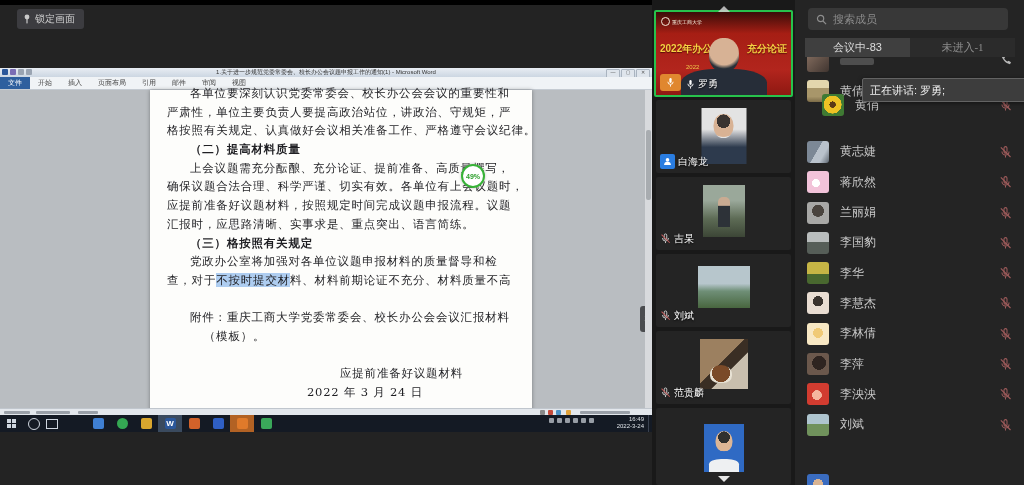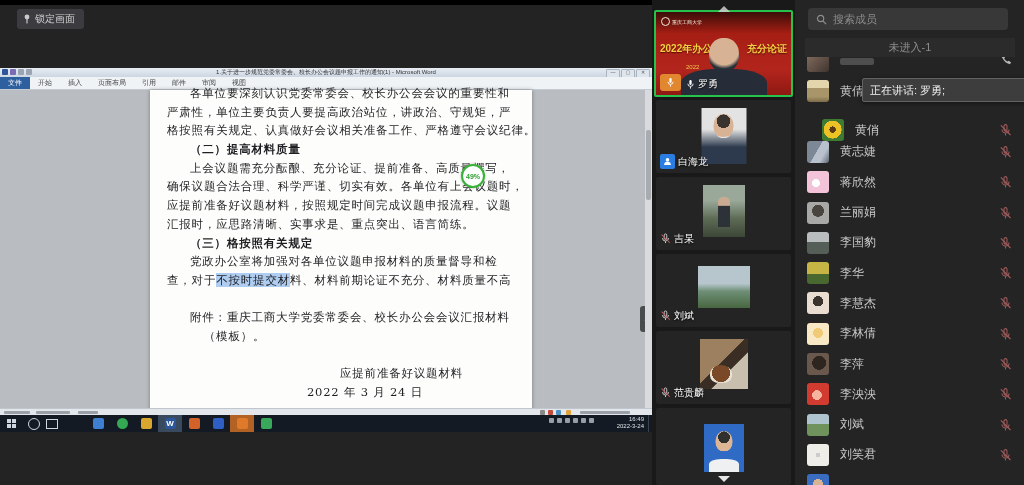--- a/index.html
+++ b/index.html
@@ -101,21 +101,21 @@
   .ph-blueid:after{content:"";position:absolute;left:50%;bottom:0;transform:translateX(-50%);width:30px;height:13px;
                 border-radius:40% 40% 0 0;background:#eef0f2;}
   .pbadge{width:15px;height:15px;border-radius:2px;background:#2a7de1;display:flex;align-items:center;justify-content:center;}
   
   .roster{position:absolute;left:795px;top:0;width:229px;height:485px;background:#242424;}
   .search{position:absolute;left:13px;top:8px;right:16px;height:22px;background:#383838;border-radius:4px;
           display:flex;align-items:center;gap:6px;padding:0 8px;color:#8d8d8d;font-size:11px;}
   .tabs{position:absolute;left:10px;right:9px;top:38px;height:19px;display:flex;z-index:5;}
   .tab{flex:1;display:flex;align-items:center;justify-content:center;font-size:11px;}
   .tab.on{background:#3f3f3f;color:#dedede;}
-  .tab.off{background:#2b2b2b;color:#8c8c8c;}
+  .tab.off{background:#2b2b2b;color:#8c8c8c;font-family:Liberation Serif, serif;}
   .plist{position:absolute;left:0;top:0;right:0;bottom:0;overflow:hidden;}
   .prow{position:absolute;left:12px;right:6px;height:30px;display:flex;align-items:center;}
   .pav{width:22px;height:22px;border-radius:3px;flex:0 0 22px;}
   .pname{margin-left:11px;color:#c9c9c9;font-size:12px;}
   .nameblur{margin-left:11px;width:34px;height:7px;background:#6b6b6b;border-radius:2px;opacity:.6;}
   .picon{position:absolute;right:6px;top:50%;transform:translateY(-50%);display:flex;}
   .toast{position:absolute;left:67px;top:78px;width:153px;height:22px;background:#3d3d3d;border:1px solid #636363;
          border-radius:2px;display:flex;align-items:center;padding:0 7px;color:#f2f2f2;font-size:11px;z-index:6;
          box-shadow:0 1px 4px rgba(0,0,0,.5);}
   
@@ -372,21 +372,21 @@
           <span class="picon">
             <svg width="12" height="12" viewBox="0 0 12 12">
               <path d="M1.6 1.6c2.6 5.4 4.6 6.6 8.4 7.6l1-2-2.4-1.4-1 .8C6 5.8 5 4.8 4.2 3.4l.8-1L3.4.6z" fill="#b9b9b9"></path>
             </svg>
           </span>
         </div>
         <div class="prow" style="top: 76.3px;">
           <div class="pav" data-av="building"></div>
           <span class="pname">黄倩</span>
         </div>
-        <div class="prow" style="top: 115px; padding-left: 15px;">
+        <div class="prow" style="top: 90px; padding-left: 15px;">
           <div class="pav" data-av="sunflower"></div>
           <span class="pname">黄俏</span>
           <span class="picon">
             <svg width="13" height="13" viewBox="0 0 14 14">
               <rect x="5.4" y="1.2" width="3.2" height="7" rx="1.6" fill="none" stroke="#a05c5c" stroke-width="1.1"></rect>
               <path d="M3.2 6.4a3.8 3.8 0 0 0 7.6 0" fill="none" stroke="#a05c5c" stroke-width="1.1"></path>
               <line x1="7" y1="10.5" x2="7" y2="12.8" stroke="#a05c5c" stroke-width="1.1"></line>
               <line x1="2" y1="2" x2="12.4" y2="12.4" stroke="#a05c5c" stroke-width="1.2"></line>
             </svg>
           </span>
@@ -495,32 +495,20 @@
               <rect x="5.4" y="1.2" width="3.2" height="7" rx="1.6" fill="none" stroke="#a05c5c" stroke-width="1.1"></rect>
               <path d="M3.2 6.4a3.8 3.8 0 0 0 7.6 0" fill="none" stroke="#a05c5c" stroke-width="1.1"></path>
               <line x1="7" y1="10.5" x2="7" y2="12.8" stroke="#a05c5c" stroke-width="1.1"></line>
               <line x1="2" y1="2" x2="12.4" y2="12.4" stroke="#a05c5c" stroke-width="1.2"></line>
             </svg>
           </span>
         </div>
         <div class="prow" style="top: 409.6px;">
           <div class="pav" data-av="landscape"></div>
           <span class="pname">刘斌</span>
-          <span class="picon">
-            <svg width="13" height="13" viewBox="0 0 14 14">
-              <rect x="5.4" y="1.2" width="3.2" height="7" rx="1.6" fill="none" stroke="#a05c5c" stroke-width="1.1"></rect>
-              <path d="M3.2 6.4a3.8 3.8 0 0 0 7.6 0" fill="none" stroke="#a05c5c" stroke-width="1.1"></path>
-              <line x1="7" y1="10.5" x2="7" y2="12.8" stroke="#a05c5c" stroke-width="1.1"></line>
-              <line x1="2" y1="2" x2="12.4" y2="12.4" stroke="#a05c5c" stroke-width="1.2"></line>
-            </svg>
-          </span>
-        </div>
-        <div class="prow" style="top: 439.9px;">
-          <div class="pav" data-av="white-cats"></div>
-          <span class="pname">刘笑君</span>
           <span class="picon">
             <svg width="13" height="13" viewBox="0 0 14 14">
               <rect x="5.4" y="1.2" width="3.2" height="7" rx="1.6" fill="none" stroke="#a05c5c" stroke-width="1.1"></rect>
               <path d="M3.2 6.4a3.8 3.8 0 0 0 7.6 0" fill="none" stroke="#a05c5c" stroke-width="1.1"></path>
               <line x1="7" y1="10.5" x2="7" y2="12.8" stroke="#a05c5c" stroke-width="1.1"></line>
               <line x1="2" y1="2" x2="12.4" y2="12.4" stroke="#a05c5c" stroke-width="1.2"></line>
             </svg>
           </span>
         </div>
         <div class="prow" style="top: 470.2px;">
@@ -530,18 +518,19 @@
 
     <div class="search" style="z-index:7">
       <svg width="11" height="11" viewBox="0 0 12 12">
         <circle cx="5" cy="5" r="3.4" fill="none" stroke="#8d8d8d" stroke-width="1.3"></circle>
         <line x1="7.6" y1="7.6" x2="11" y2="11" stroke="#8d8d8d" stroke-width="1.3"></line>
       </svg>
       <span>搜索成员</span>
     </div>
 
     <div class="tabs">
+      <div class="tab on">会议中-83</div>
       <div class="tab off">未进入-1</div>
     </div>
 
     <div class="toast">正在讲话: 罗勇;</div>
   </div>
 </div>
 
 </body></html>

